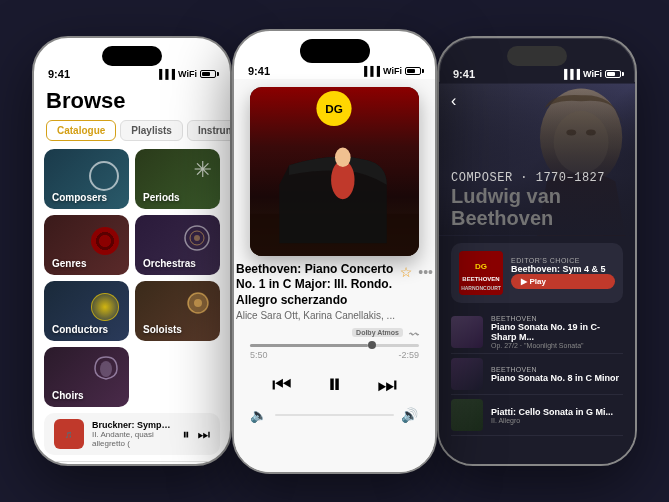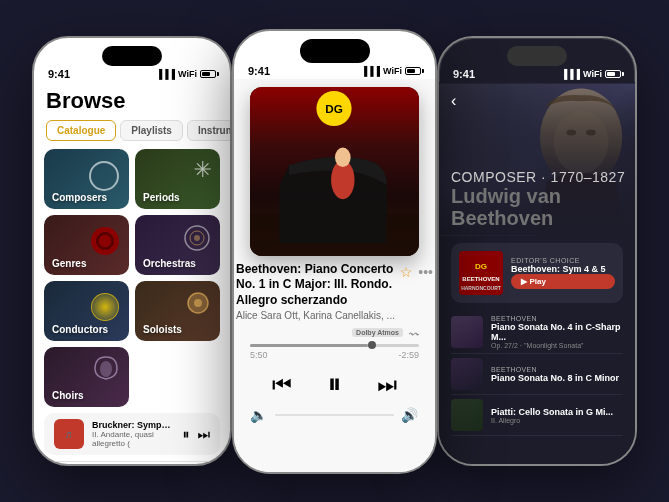--- a/index.html
+++ b/index.html
@@ -250,21 +250,21 @@
       font-size: 16px;
       z-index: 10;
     }
 
     .composer-info {
       position: absolute;
       bottom: 8px;
       left: 12px;
       z-index: 5;
     }
-    .composer-category { font-size: 14px; color: #ccc; letter-spacing: 0.5px; text-transform: uppercase; }
+    .composer-category { font-size: 12px; color: #ccc; letter-spacing: 0.5px; text-transform: uppercase; font-family: Liberation Mono, monospace; }
     .composer-name { font-size: 20px; font-weight: 800; color: #737373; line-height: 1.1; }
 
     .composer-content { padding: 6px 12px; overflow: hidden; flex: 1; }
 
     .editor-choice-card {
       display: flex;
       gap: 8px;
       align-items: center;
       background: #2a2a3a;
       border-radius: 10px;
@@ -574,21 +574,21 @@
             <div class="ec-title">Beethoven: Sym 4 &amp; 5</div>
             <div class="ec-play-btn">▶ Play</div>
           </div>
         </div>
 
 
         <div class="work-item">
           <div class="work-thumb" style="background:linear-gradient(135deg,#4a3a5a,#2a1a3a);"></div>
           <div class="work-info">
             <div class="work-composer">BEETHOVEN</div>
-            <div class="work-title">Piano Sonata No. 4 in C-Sharp M...</div>
+            <div class="work-title">Piano Sonata No. 19 in C-Sharp M...</div>
             <div class="work-subtitle">Op. 27/2 · "Moonlight Sonata"</div>
           </div>
         </div>
 
         <div class="work-item">
           <div class="work-thumb" style="background:linear-gradient(135deg,#3a2a4a,#1a1a2a);"></div>
           <div class="work-info">
             <div class="work-composer">BEETHOVEN</div>
             <div class="work-title">Piano Sonata No. 8 in C Minor</div>
           </div>

